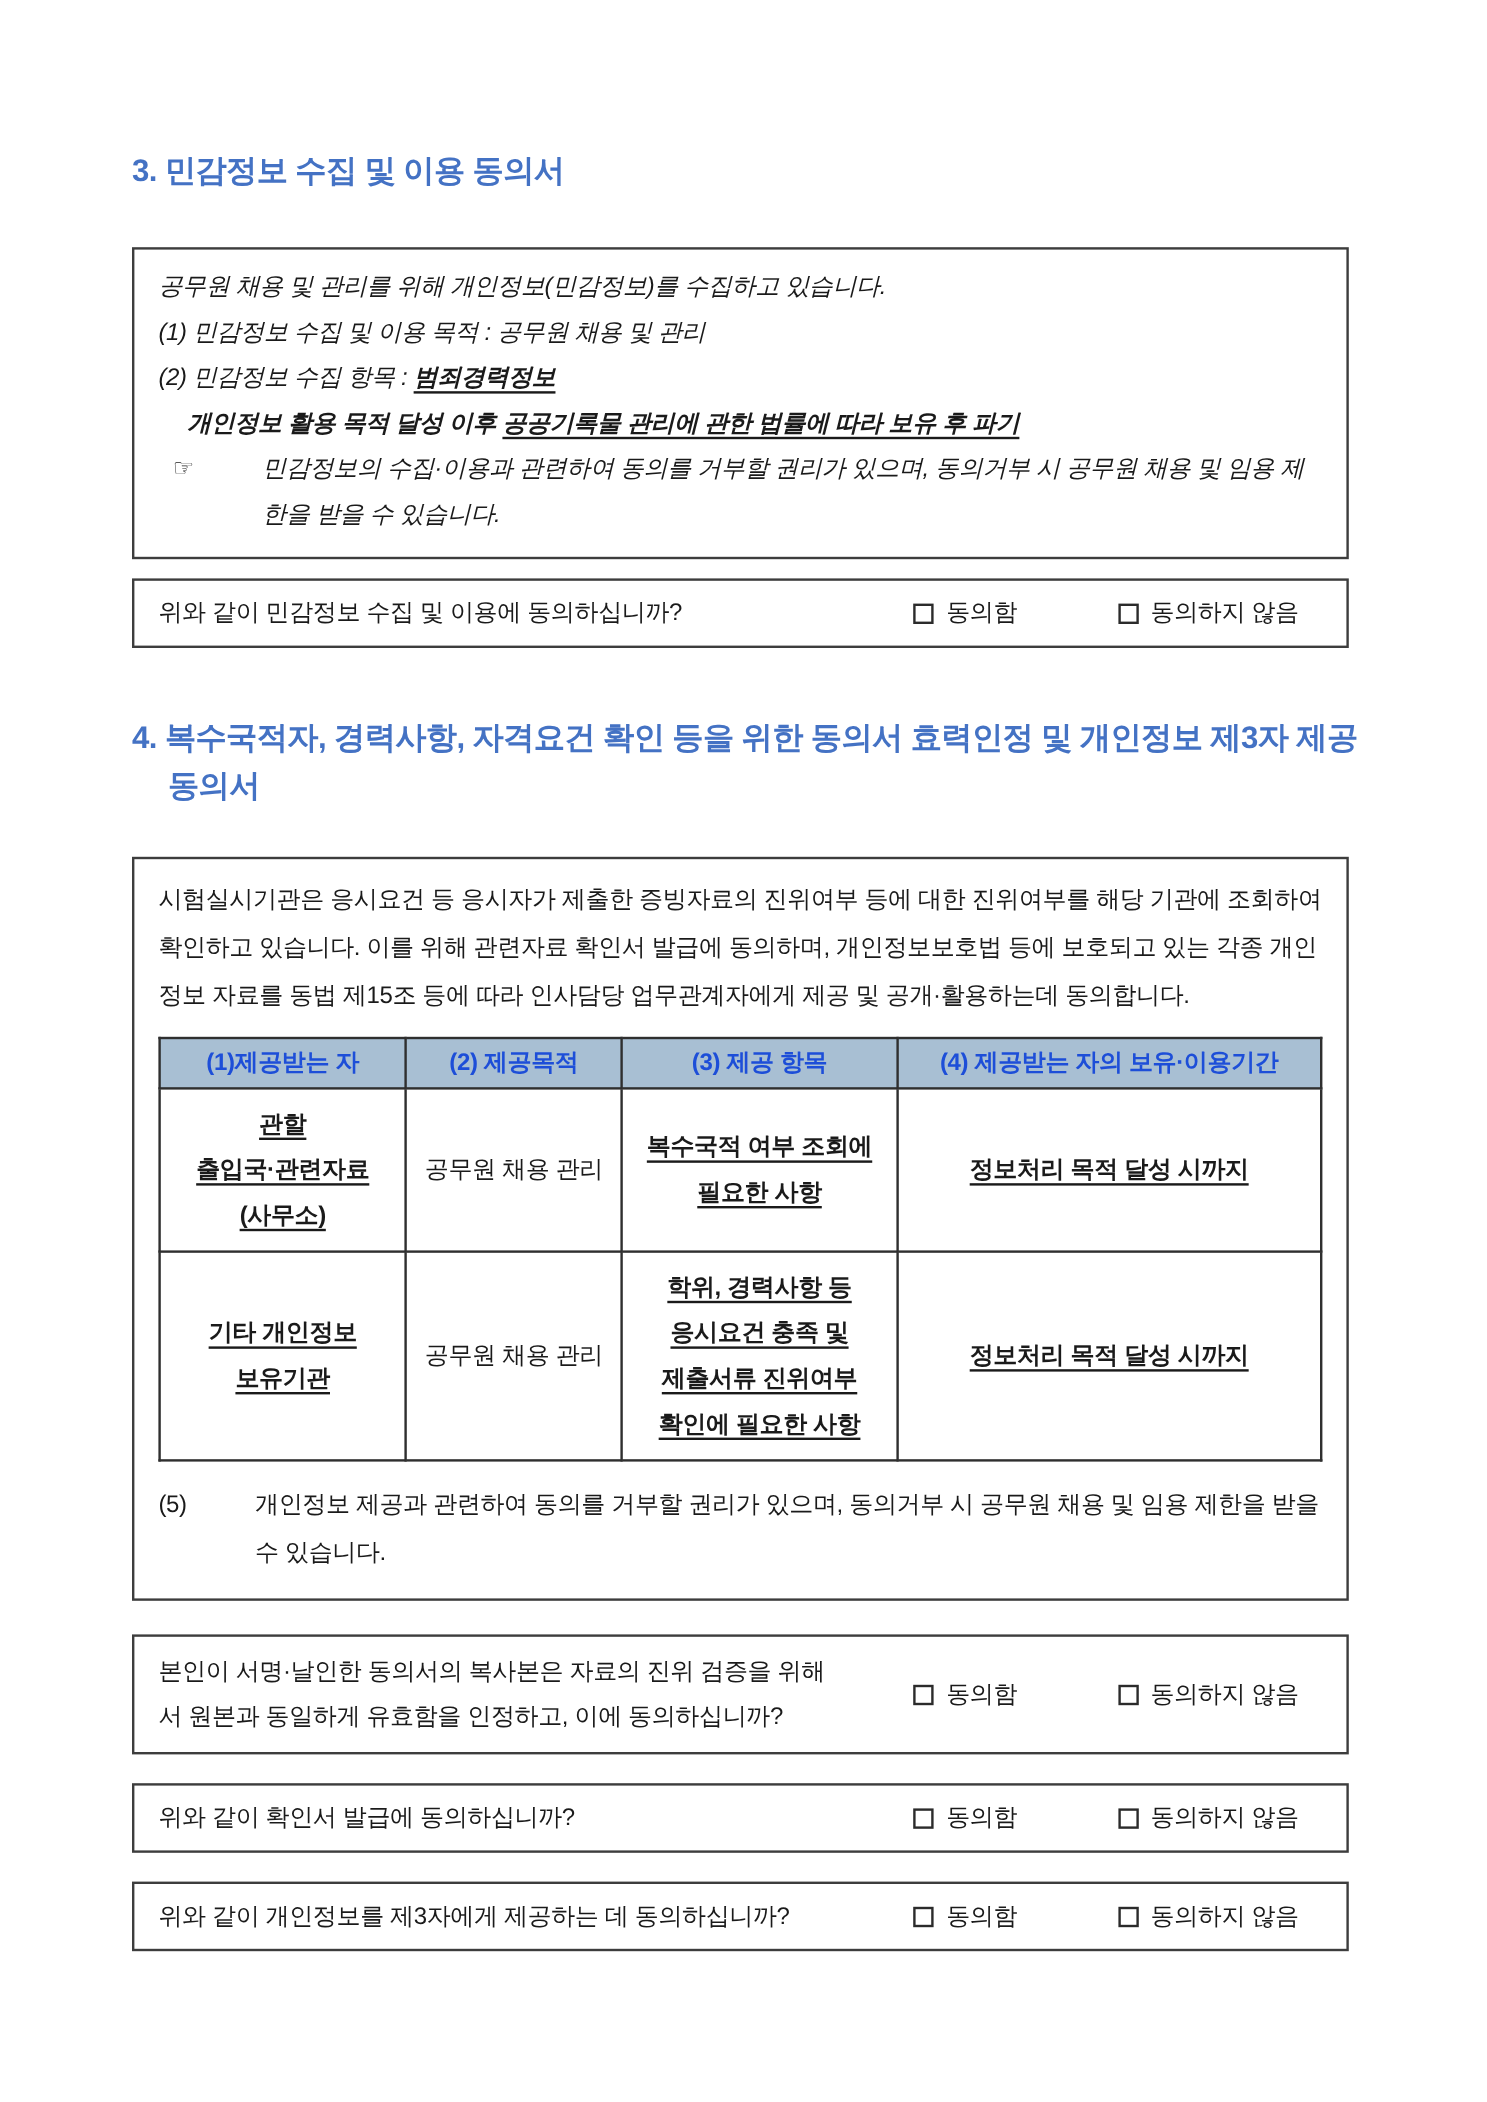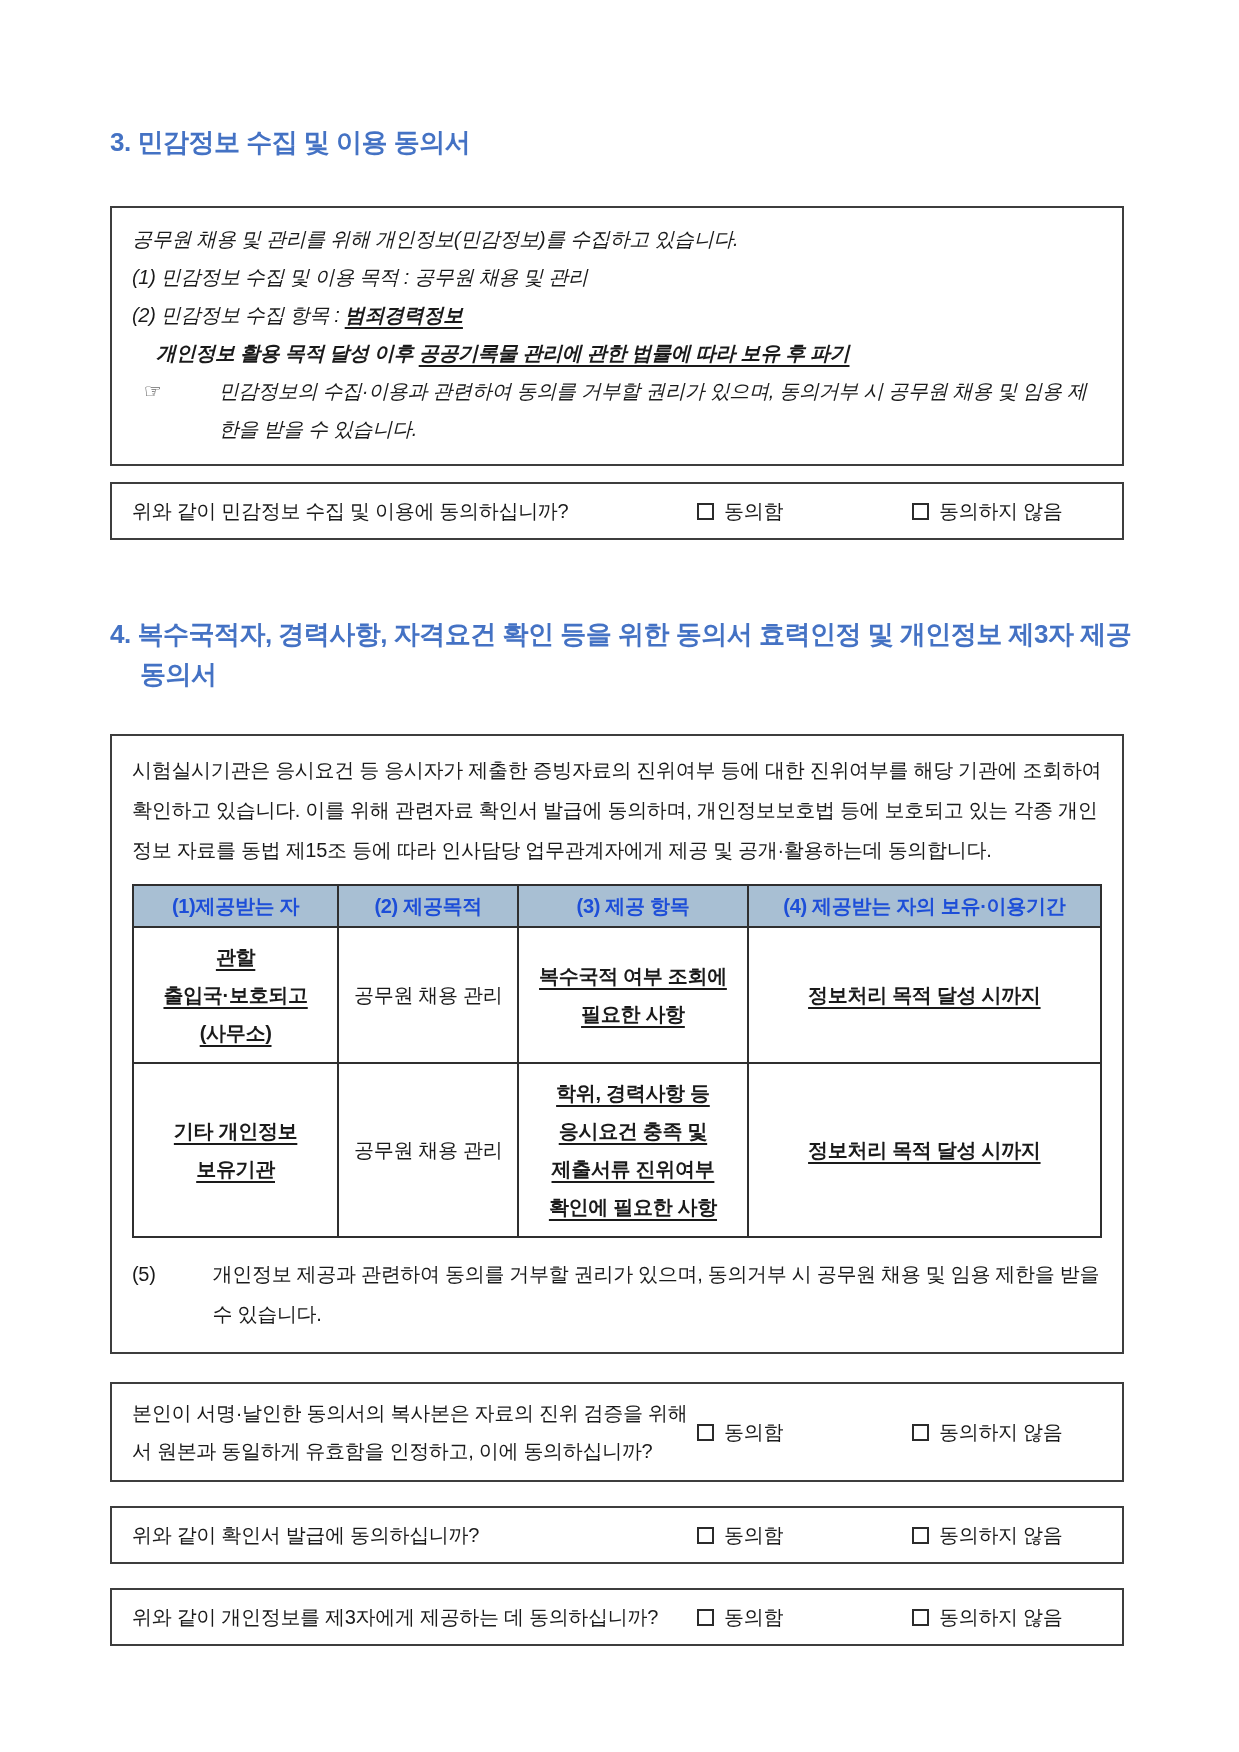--- a/index.html
+++ b/index.html
@@ -16,21 +16,21 @@
     color: #4472c4;
     font-size: 26px;
     font-weight: 700;
     letter-spacing: -0.5px;
     line-height: 40px;
     width: 1045px;
     padding-left: 30px;
     text-indent: -30px;
   }
   .sec3-title { margin-bottom: 44px; }
-  .sec4-title { margin-top: 74px; margin-bottom: 40px; }
+  .sec4-title { margin-top: 54px; margin-bottom: 40px; }
 
   .info-box {
     border: 2px solid #3d3d3d;
     padding: 12px 20px 16px 20px;
     font-size: 20px;
     line-height: 38px;
     letter-spacing: -0.3px;
     font-style: italic;
   }
   .bold { font-weight: 700; }
@@ -47,21 +47,21 @@
     border: 2px solid #3d3d3d;
     display: flex;
     align-items: center;
     padding: 8px 20px;
     font-size: 20px;
     line-height: 38px;
     letter-spacing: -0.3px;
     margin-top: 16px;
   }
   .consent-row .question { flex: 1 1 auto; }
-  .consent-row .choice { flex: 0 0 auto; display: flex; align-items: center; }
+  .consent-row .choice { flex: 0 0 auto; display: flex; align-items: center; justify-content: center; }
   .choice-agree { width: 215px; }
   .choice-disagree { width: 190px; }
   .checkbox {
     display: inline-block;
     width: 17px; height: 17px;
     border: 2px solid #2b2b2b;
     margin-right: 10px;
     background: #fff;
     flex: 0 0 auto;
   }
@@ -154,21 +154,21 @@
         <tr>
           <th>(1)제공받는 자</th>
           <th>(2) 제공목적</th>
           <th>(3) 제공 항목</th>
           <th>(4) 제공받는 자의 보유·이용기간</th>
         </tr>
       </thead>
       <tbody>
         <tr>
           <td class="bold u preline">관할
-출입국·보호되고
+출입국·관련자료
 (사무소)</td>
           <td>공무원 채용 관리</td>
           <td class="bold u preline">복수국적 여부 조회에
 필요한 사항</td>
           <td class="bold u">정보처리 목적 달성 시까지</td>
         </tr>
         <tr>
           <td class="bold u preline">기타 개인정보
 보유기관</td>
           <td>공무원 채용 관리</td>

